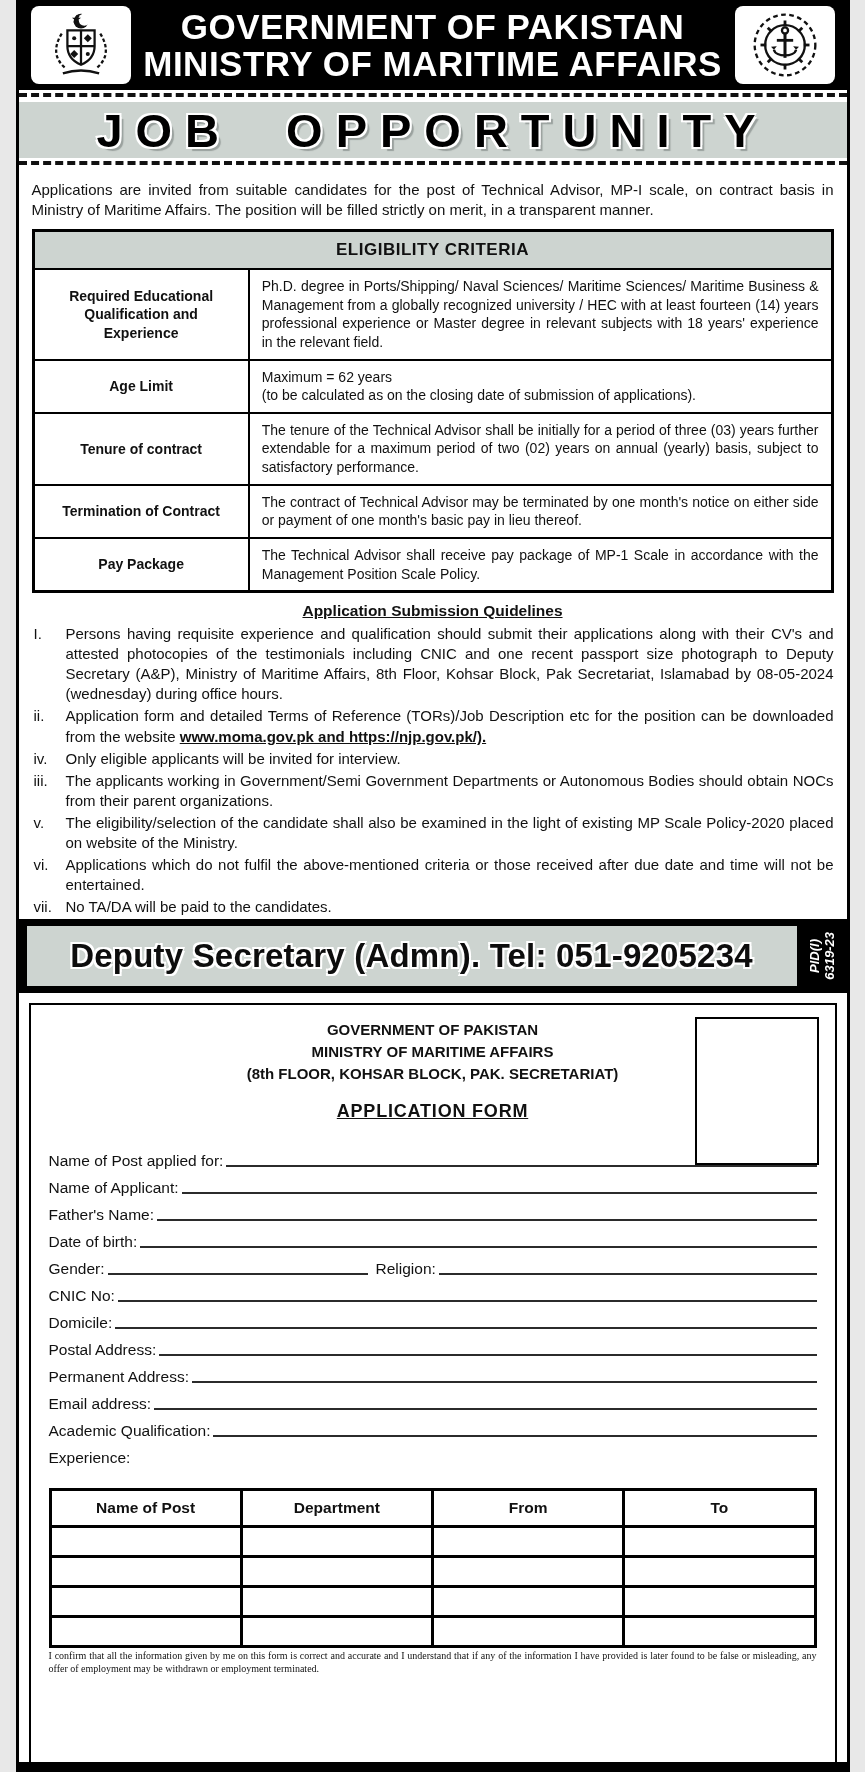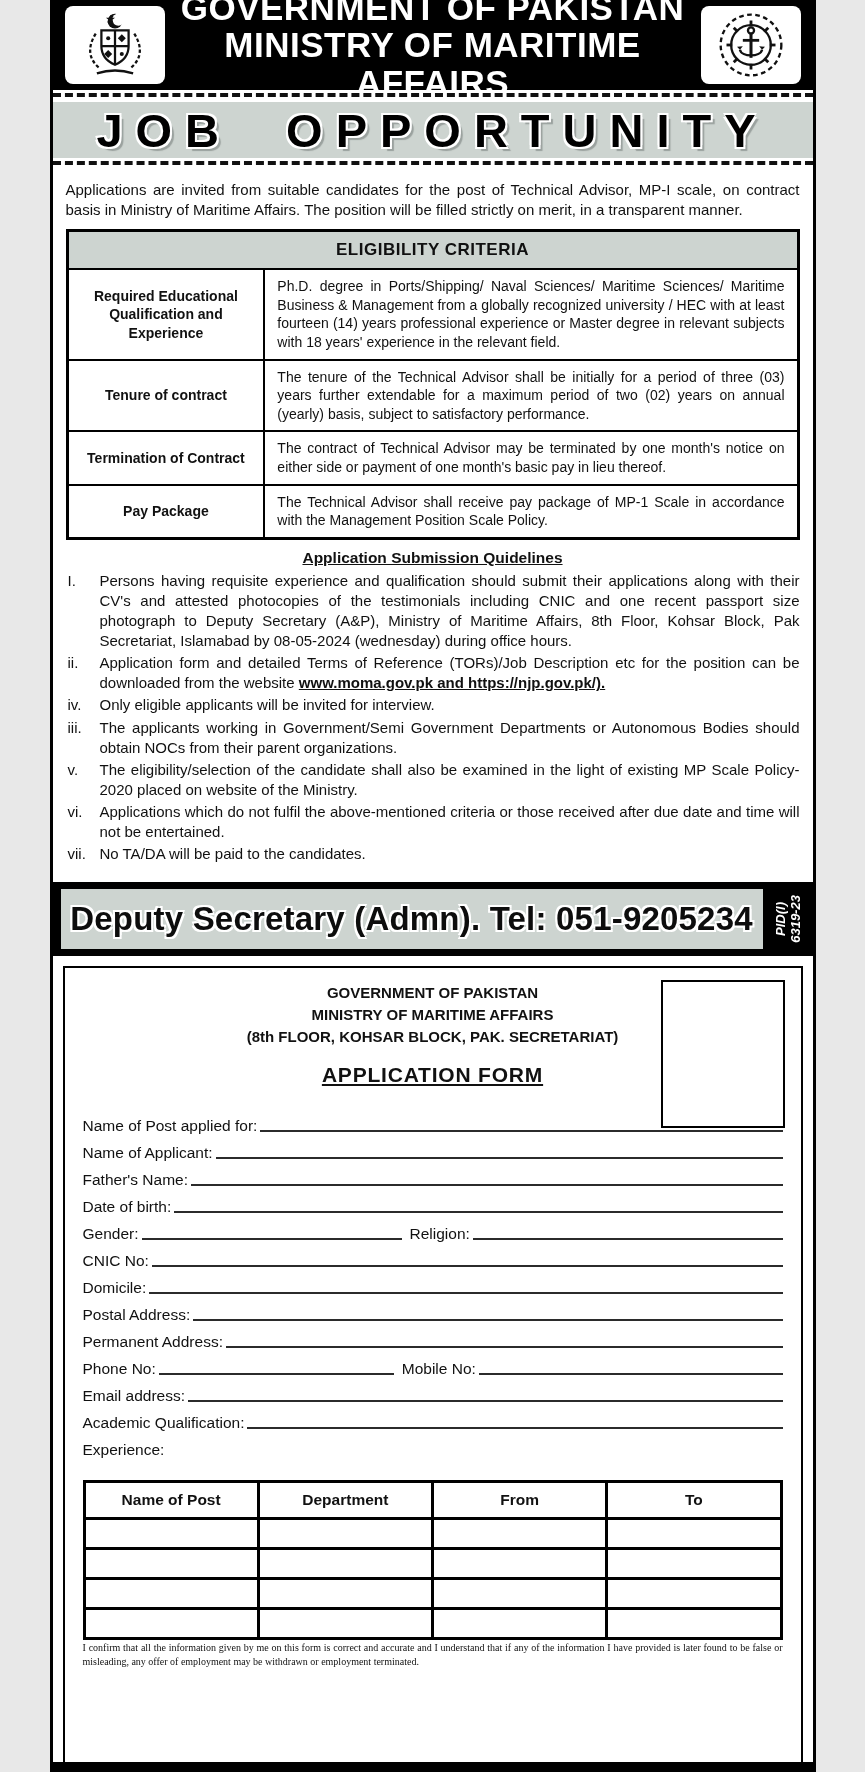--- a/index.html
+++ b/index.html
@@ -1,18 +1,18 @@
 <!DOCTYPE html>
 <html><head>
 <meta charset="utf-8">
 <style>
   * { margin:0; padding:0; box-sizing:border-box; }
   body { background:#e8e8e8; font-family:"Liberation Sans", sans-serif; color:#111; }
   .page{
-    width:766px; height:1772px; margin:0 auto; background:#fff;
+    width:834px; height:1772px; margin:0 auto; background:#fff;
     border-left:3px solid #000; border-right:3px solid #000; border-bottom:10px solid #000;
     overflow:hidden; position:relative;
   }
   
   .masthead{ height:90px; background:#000; display:flex; align-items:center; padding:0 12px; gap:10px; }
   .emblem-box{ width:100px; height:78px; background:#fff; border-radius:8px; flex:0 0 auto;
     display:flex; align-items:center; justify-content:center; }
   .masthead-titles{ flex:1; text-align:center; color:#fff; font-weight:bold; line-height:1.06;
     letter-spacing:.5px; }
   .masthead-titles .t1{ font-size:35px; }
@@ -34,37 +34,37 @@
   table.elig td{ border:2px solid #000; font-size:14px; vertical-align:middle; }
   td.lbl{ width:27%; text-align:center; font-weight:bold; padding:6px 12px; line-height:1.3; }
   td.val{ padding:7px 12px; text-align:justify; line-height:1.33; white-space:pre-line; }
   .guide-title{ text-align:center; font-weight:bold; text-decoration:underline; font-size:15.5px;
     margin:9px 0 4px 0; }
   .gitem{ display:flex; font-size:15px; line-height:1.34; margin-bottom:2px; }
   .gnum{ flex:0 0 34px; padding-left:2px; }
   .gtext{ flex:1; text-align:justify; }
   .glink{ font-weight:bold; text-decoration:underline;margin-top:32px; }
   
-  .deputy-bar{ margin-top:18px; height:74px; background:#000; position:relative;
+  .deputy-bar{ margin-top:2px; height:74px; background:#000; position:relative;
     display:flex; align-items:stretch; padding:7px 50px 7px 8px; }
   .deputy-inner{ background:#cdd4d0; flex:1; display:flex; align-items:center; justify-content:center; }
   .deputy-inner span{ font-size:33px; font-weight:bold; color:#0d0d0d; letter-spacing:.2px;
     text-shadow:-2px -2px 0 #fff, 2px -2px 0 #fff, -2px 2px 0 #fff, 2px 2px 0 #fff; }
   .pid{ position:absolute; right:0; top:0; bottom:0; width:48px; display:flex;
     align-items:center; justify-content:center; color:#fff; }
   .pid-rot{ transform:rotate(-90deg); font-style:italic; font-weight:bold; font-size:13px;
     line-height:1.15; white-space:nowrap; text-align:center; }
   
   .form-section{ margin:10px 10px 0 10px; border:2px solid #000; position:relative;
     height:806px; padding:14px 18px 0 18px; }
   .photo-box{ position:absolute; top:12px; right:16px; width:124px; height:148px;
     border:2px solid #000; background:#fff; }
   .org-lines{ text-align:center; font-weight:bold; font-size:15px; line-height:1.45; }
   .form-title{ text-align:center; margin-top:16px; }
-  .form-title span{ font-size:21px; font-weight:bold; letter-spacing:.8px; text-decoration:underline; }
+  .form-title span{ font-size:18px; font-weight:bold; letter-spacing:.8px; text-decoration:underline; }
   .fields{ margin-top:20px; }
   .frow{ display:flex; align-items:flex-end; font-size:15.5px; height:27px; }
   .flabel{ white-space:nowrap; padding-right:3px; line-height:1.1; }
   .fline{ flex:1; border-bottom:2px solid #2b2b2b; margin-bottom:2px; min-width:30px; }
   .fline.fixed260{ flex:0 0 260px; }
   .fline.fixed240{ flex:0 0 235px; }
   .flabel.second{ margin-left:8px; }
   table.exp{ width:100%; border-collapse:collapse; border:3px solid #000; margin-top:22px; }
   table.exp th{ border:3px solid #000; font-size:15.5px; padding:8px 4px; text-align:center; width:25%; }
   table.exp td{ border:3px solid #000; height:30px; }
@@ -134,20 +134,25 @@
     <table class="elig">
       <tbody>
           <tr>
         <th colspan="2">ELIGIBILITY CRITERIA</th>
       </tr>
       <tr>
         <td class="lbl">Required Educational Qualification and Experience</td>
         <td class="val">Ph.D. degree in Ports/Shipping/ Naval Sciences/ Maritime Sciences/ Maritime Business &amp; Management from a globally recognized university / HEC with at least fourteen (14) years professional experience or Master degree in relevant subjects with 18 years' experience in the relevant field.</td>
       </tr>
       <tr>
+        <td class="lbl">Age Limit</td>
+        <td class="val">Maximum = 62 years
+(to be calculated as on the closing date of submission of applications).</td>
+      </tr>
+      <tr>
         <td class="lbl">Tenure of contract</td>
         <td class="val">The tenure of the Technical Advisor shall be initially for a period of three (03) years further extendable for a maximum period of two (02) years on annual (yearly) basis, subject to satisfactory performance.</td>
       </tr>
       <tr>
         <td class="lbl">Termination of Contract</td>
         <td class="val">The contract of Technical Advisor may be terminated by one month's notice on either side or payment of one month's basic pay in lieu thereof.</td>
       </tr>
       <tr>
         <td class="lbl">Pay Package</td>
         <td class="val">The Technical Advisor shall receive pay package of MP-1 Scale in accordance with the Management Position Scale Policy.</td>
@@ -241,26 +246,20 @@
       <div class="frow">
         <span class="flabel">Domicile:</span>
           <span class="fline"></span>
       </div>
       <div class="frow">
         <span class="flabel">Postal Address:</span>
           <span class="fline"></span>
       </div>
       <div class="frow">
         <span class="flabel">Permanent Address:</span>
-          <span class="fline"></span>
-      </div>
-      <div class="frow">
-        <span class="flabel">Phone No:</span>
-          <span class="fline fixed240"></span>
-        <span class="flabel second">Mobile No:</span>
           <span class="fline"></span>
       </div>
       <div class="frow">
         <span class="flabel">Email address:</span>
           <span class="fline"></span>
       </div>
       <div class="frow">
         <span class="flabel">Academic Qualification:</span>
           <span class="fline"></span>
       </div>

